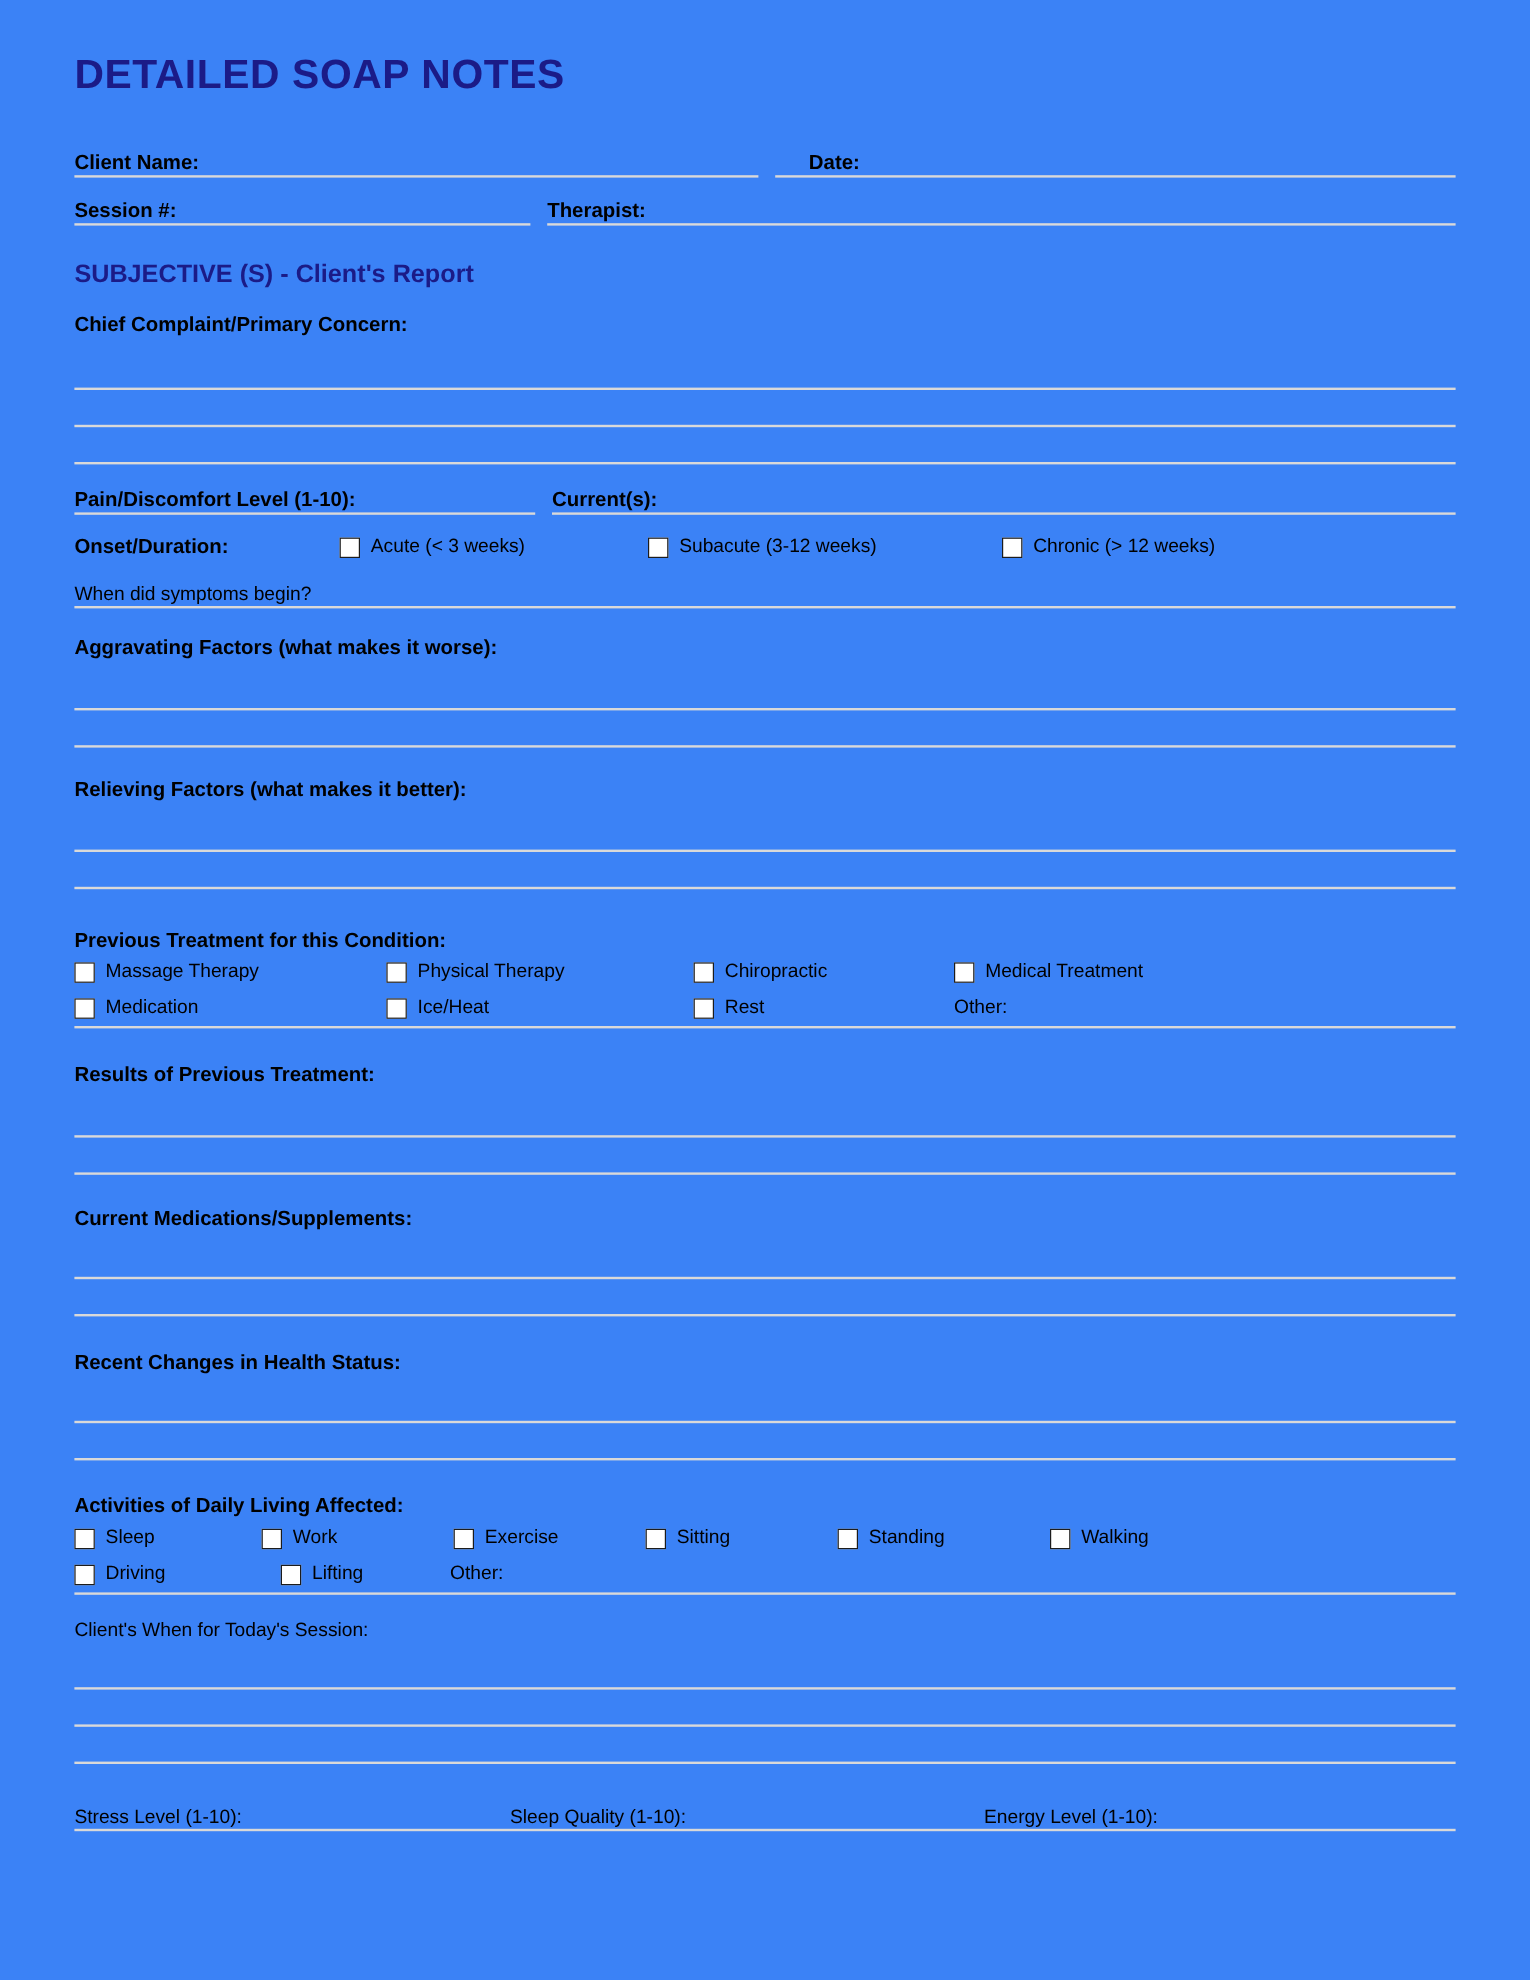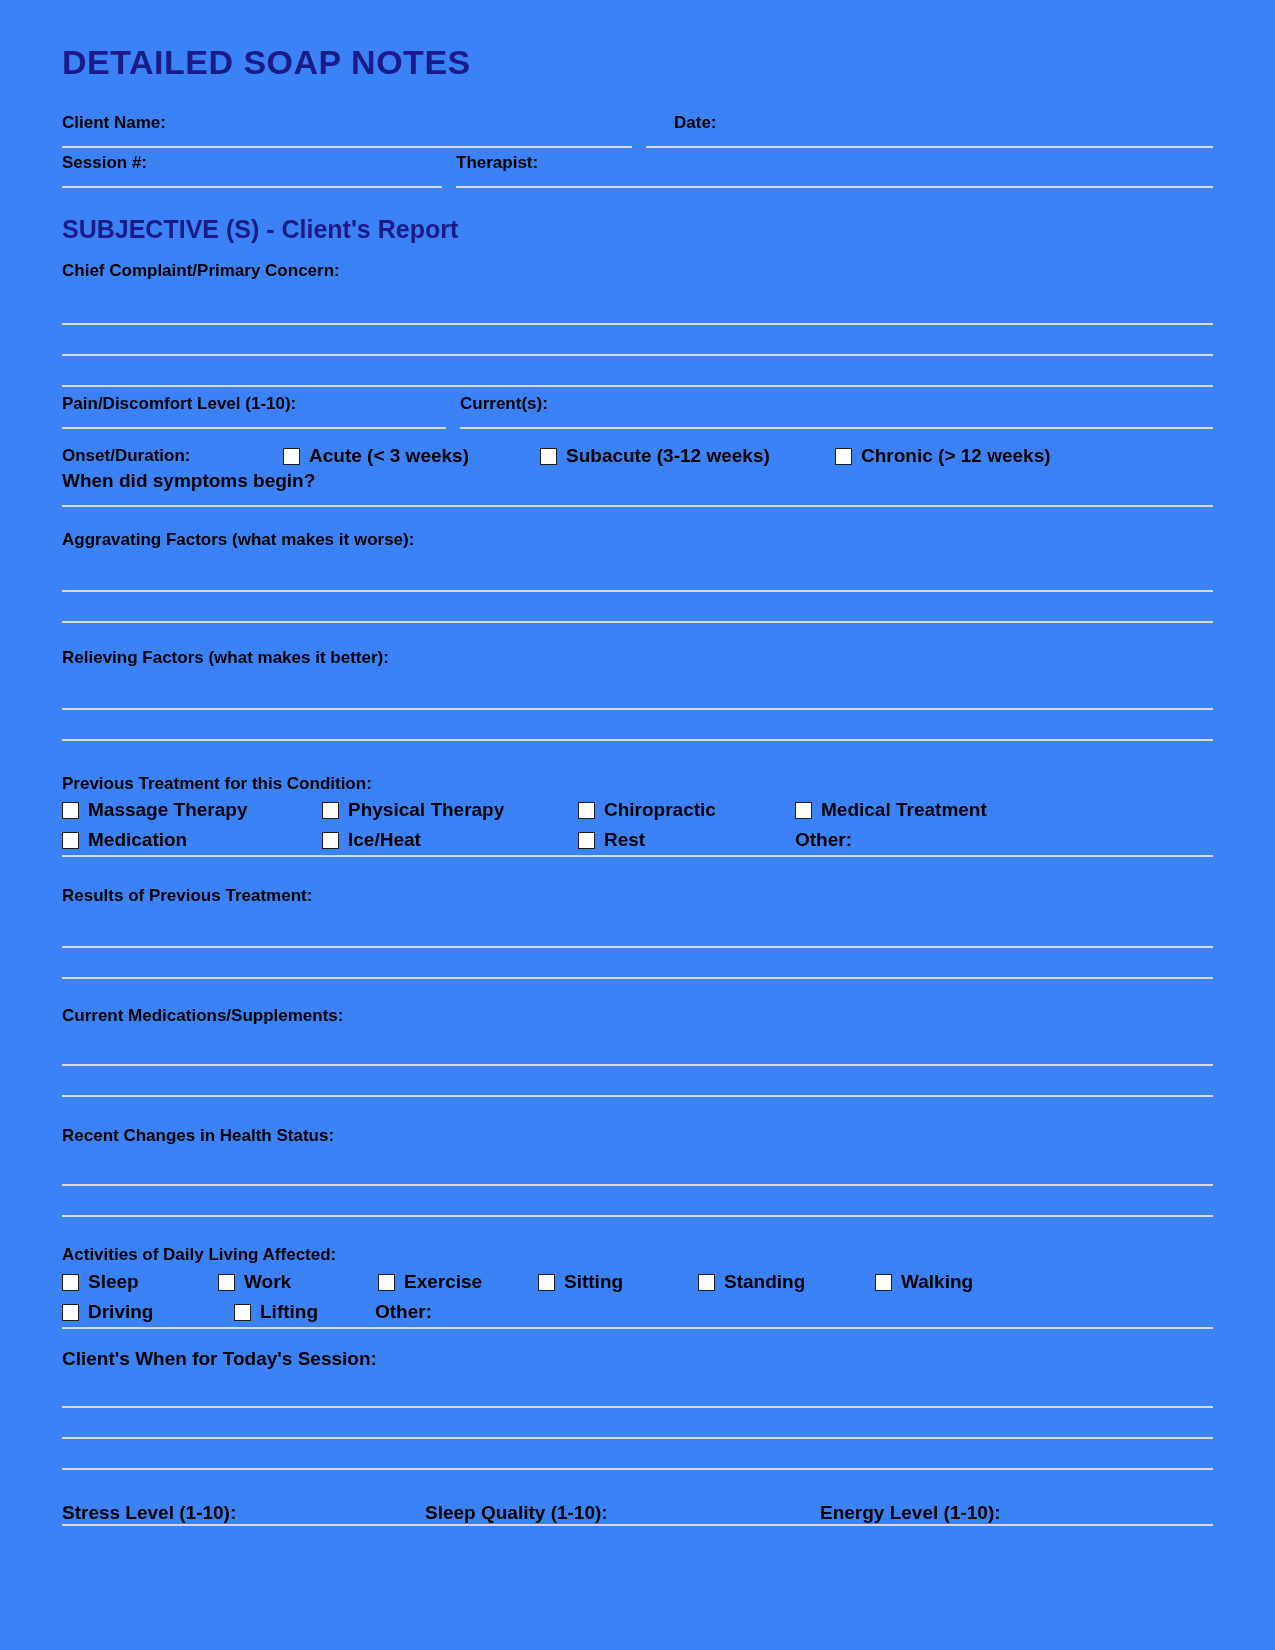--- a/index.html
+++ b/index.html
@@ -13,27 +13,27 @@
   body{font-family:"Liberation Sans", sans-serif;color:var(--ink);}
   .page{
     width:1275px;height:1650px;background:#3b82f6;
     padding:42px 62px 0 62px;overflow:hidden;position:relative;
   }
   .title{
     color:var(--navy);font-size:34px;font-weight:bold;letter-spacing:.5px;
     line-height:40px;margin-bottom:38px;
   }
   .h2{
-    color:var(--navy);font-size:25px;font-weight:bold;
+    color:var(--navy);font-size:21px;font-weight:bold;
     line-height:30px;margin-top:26px;margin-bottom:16px;
   }
   .lbl-b{font-weight:bold;font-size:17px;}
-  .lbl-r{font-weight:bold;font-size:19px;}
+  .lbl-r{font-weight:normal;font-size:16px;}
   .frow{display:flex;column-gap:14px;}
-  .cell{border-bottom:2px solid var(--rule);height:28px;display:flex;align-items:flex-end;padding-bottom:13px;text-align:right;}
+  .cell{border-bottom:2px solid var(--rule);height:28px;display:flex;align-items:flex-end;padding-bottom:0;text-align:right;}
   .w570{width:570px;}
   .w380{width:380px;}
   .w384{width:384px;}
   .flex1{flex:1;}
   .pl28{padding-left:28px;}
   .mb12{margin-bottom:12px;}
   .line{height:31px;border-bottom:2px solid var(--rule);}
   .sec-label{line-height:22px;}
   .cbrow{display:flex;align-items:center;height:30px;}
   .cbrow.u{border-bottom:2px solid var(--rule);height:32px;}

